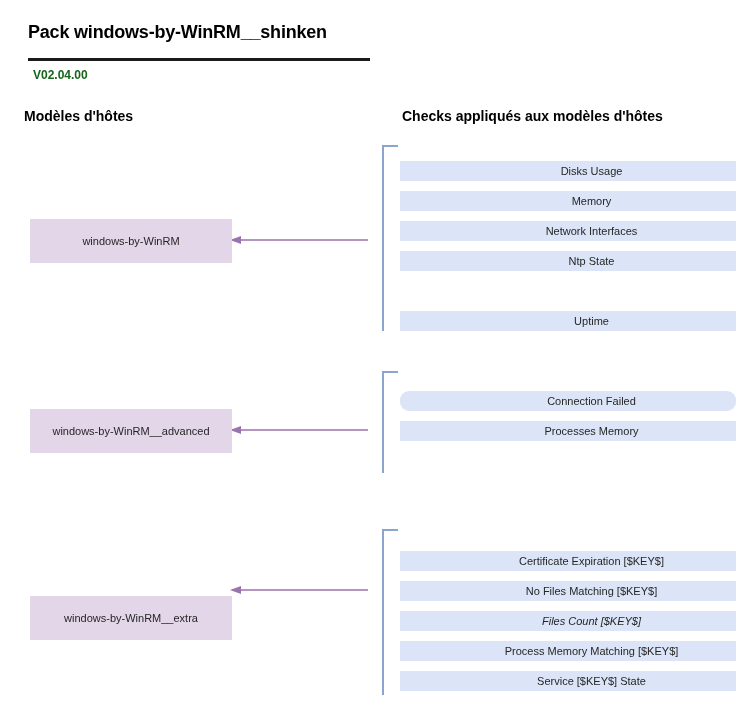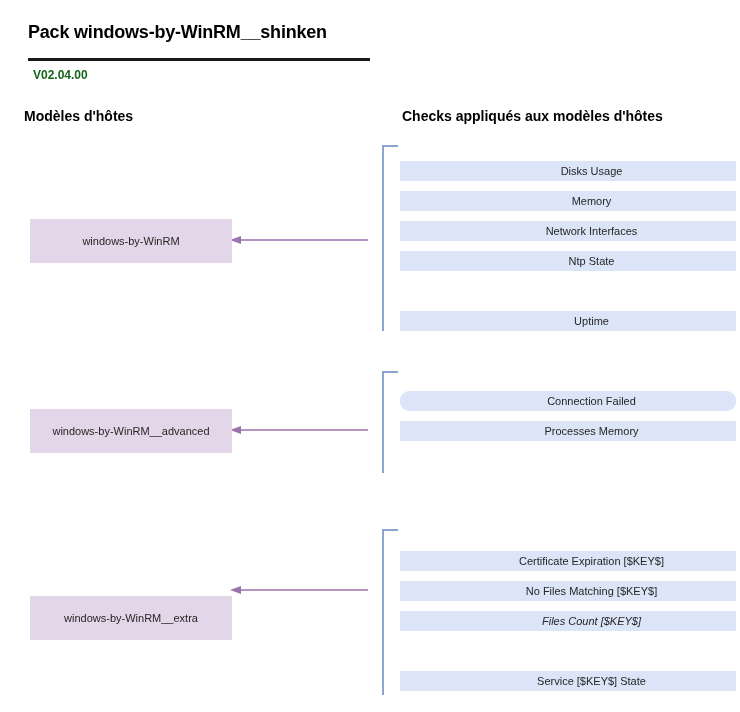--- a/index.html
+++ b/index.html
@@ -186,16 +186,19 @@
     </div>
     <div class="check-pill" style="top: 551px; background: rgb(219, 229, 247);">
       <span class="check-pill-label" style="color: rgb(38, 38, 38);">Certificate Expiration [$KEY$]</span>
     </div>
     <div class="check-pill" style="top: 581px; background: rgb(219, 229, 247);">
       <span class="check-pill-label" style="color: rgb(38, 38, 38);">No Files Matching [$KEY$]</span>
     </div>
     <div class="check-pill" style="top: 611px; background: rgb(219, 229, 247);">
       <span class="check-pill-label" style="color: rgb(38, 38, 38); font-style: italic;">Files Count [$KEY$]</span>
     </div>
+    <div class="check-pill" style="top: 641px; background: rgb(219, 229, 247);">
+      <span class="check-pill-label" style="color: rgb(38, 38, 38);">Process Memory Matching [$KEY$]</span>
+    </div>
     <div class="check-pill" style="top: 671px; background: rgb(219, 229, 247);">
       <span class="check-pill-label" style="color: rgb(38, 38, 38);">Service [$KEY$] State</span>
     </div>
   </div>
 
 </body></html>

